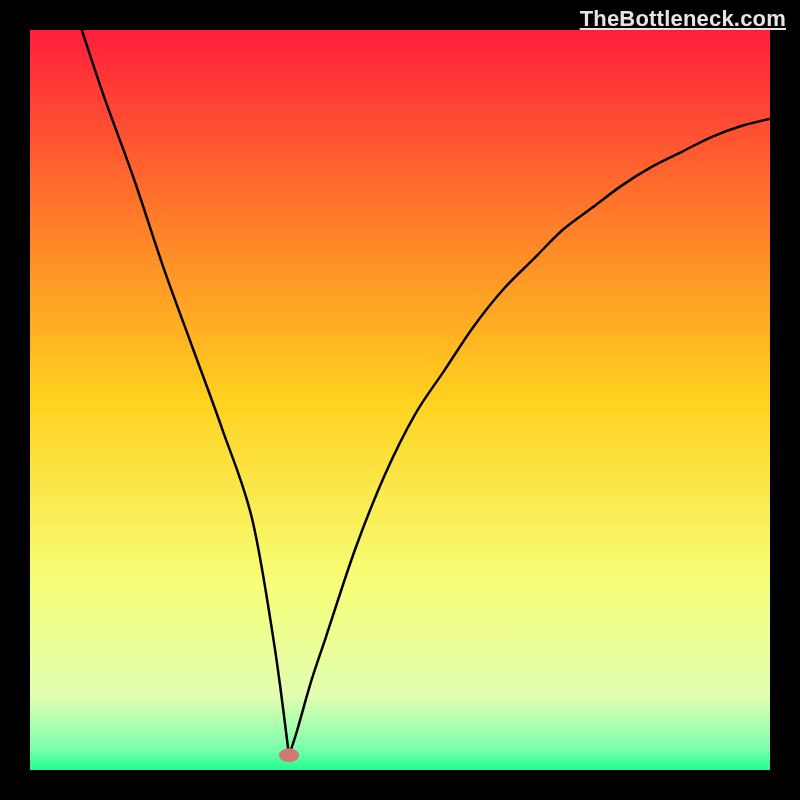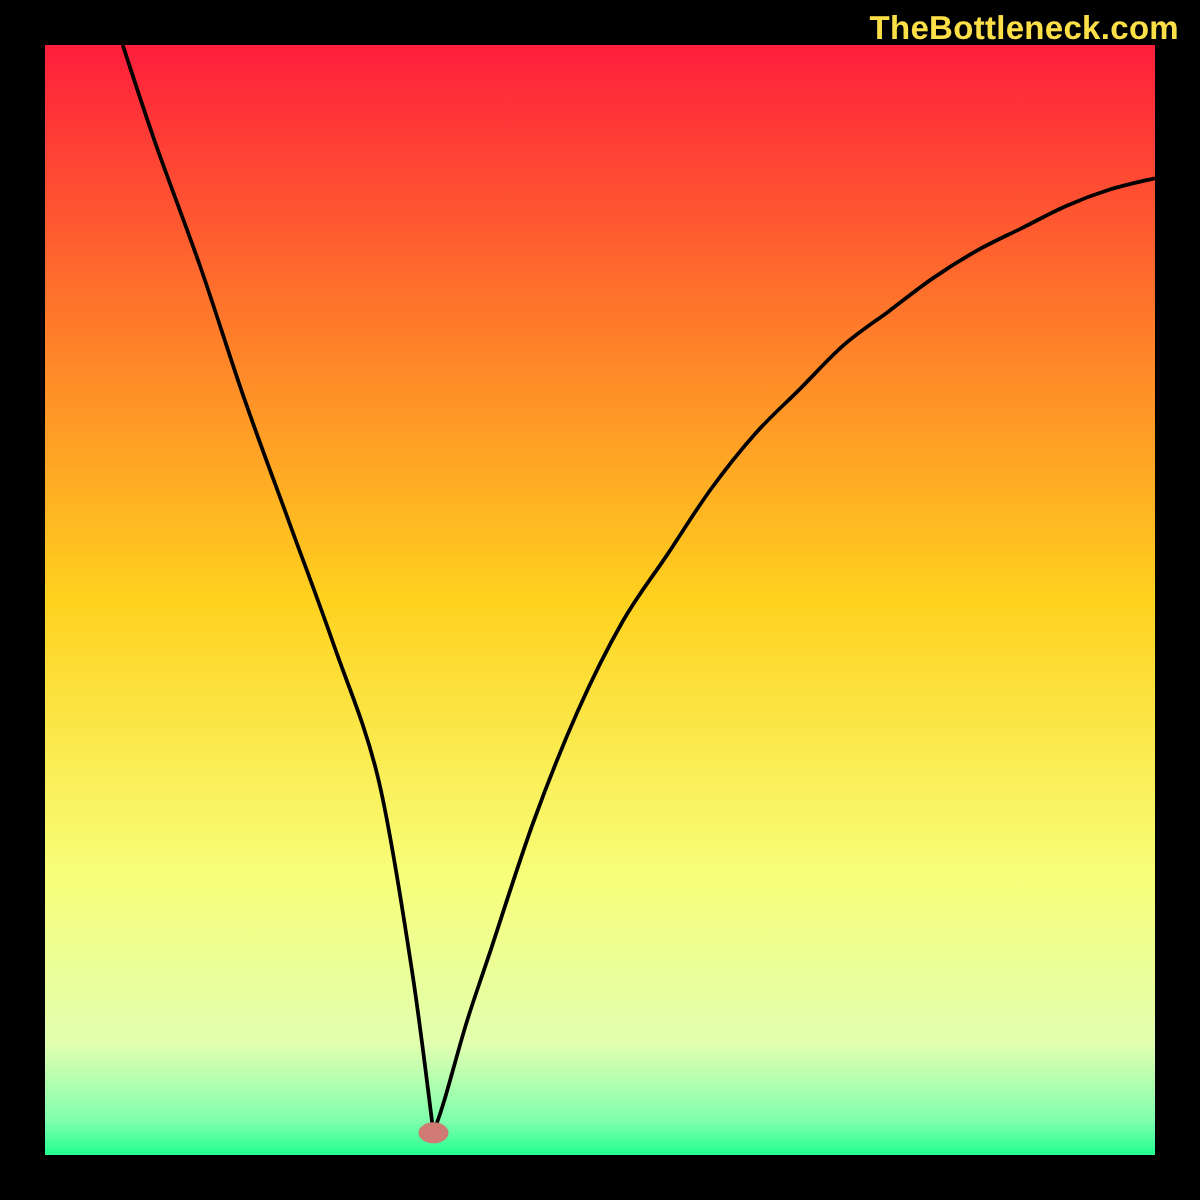--- a/index.html
+++ b/index.html
@@ -7,26 +7,27 @@
   .frame {
     width: 800px;
     height: 800px;
     background: #000;
     position: relative;
   }
   .watermark {
     position: absolute;
     top: 6px;
     right: 14px;
-    color: #fde047;
+    color: #e5e5e5;
     font-family: Arial, Helvetica, sans-serif;
     font-size: 22px;
     font-weight: 600;
     letter-spacing: 0.2px;
     z-index: 10;
+    text-decoration: underline;
   }
   .plot-area {
     position: absolute;
     left: 30px;
     top: 30px;
     width: 740px;
     height: 740px;
   }
   svg.chart-svg {
     width: 740px;

